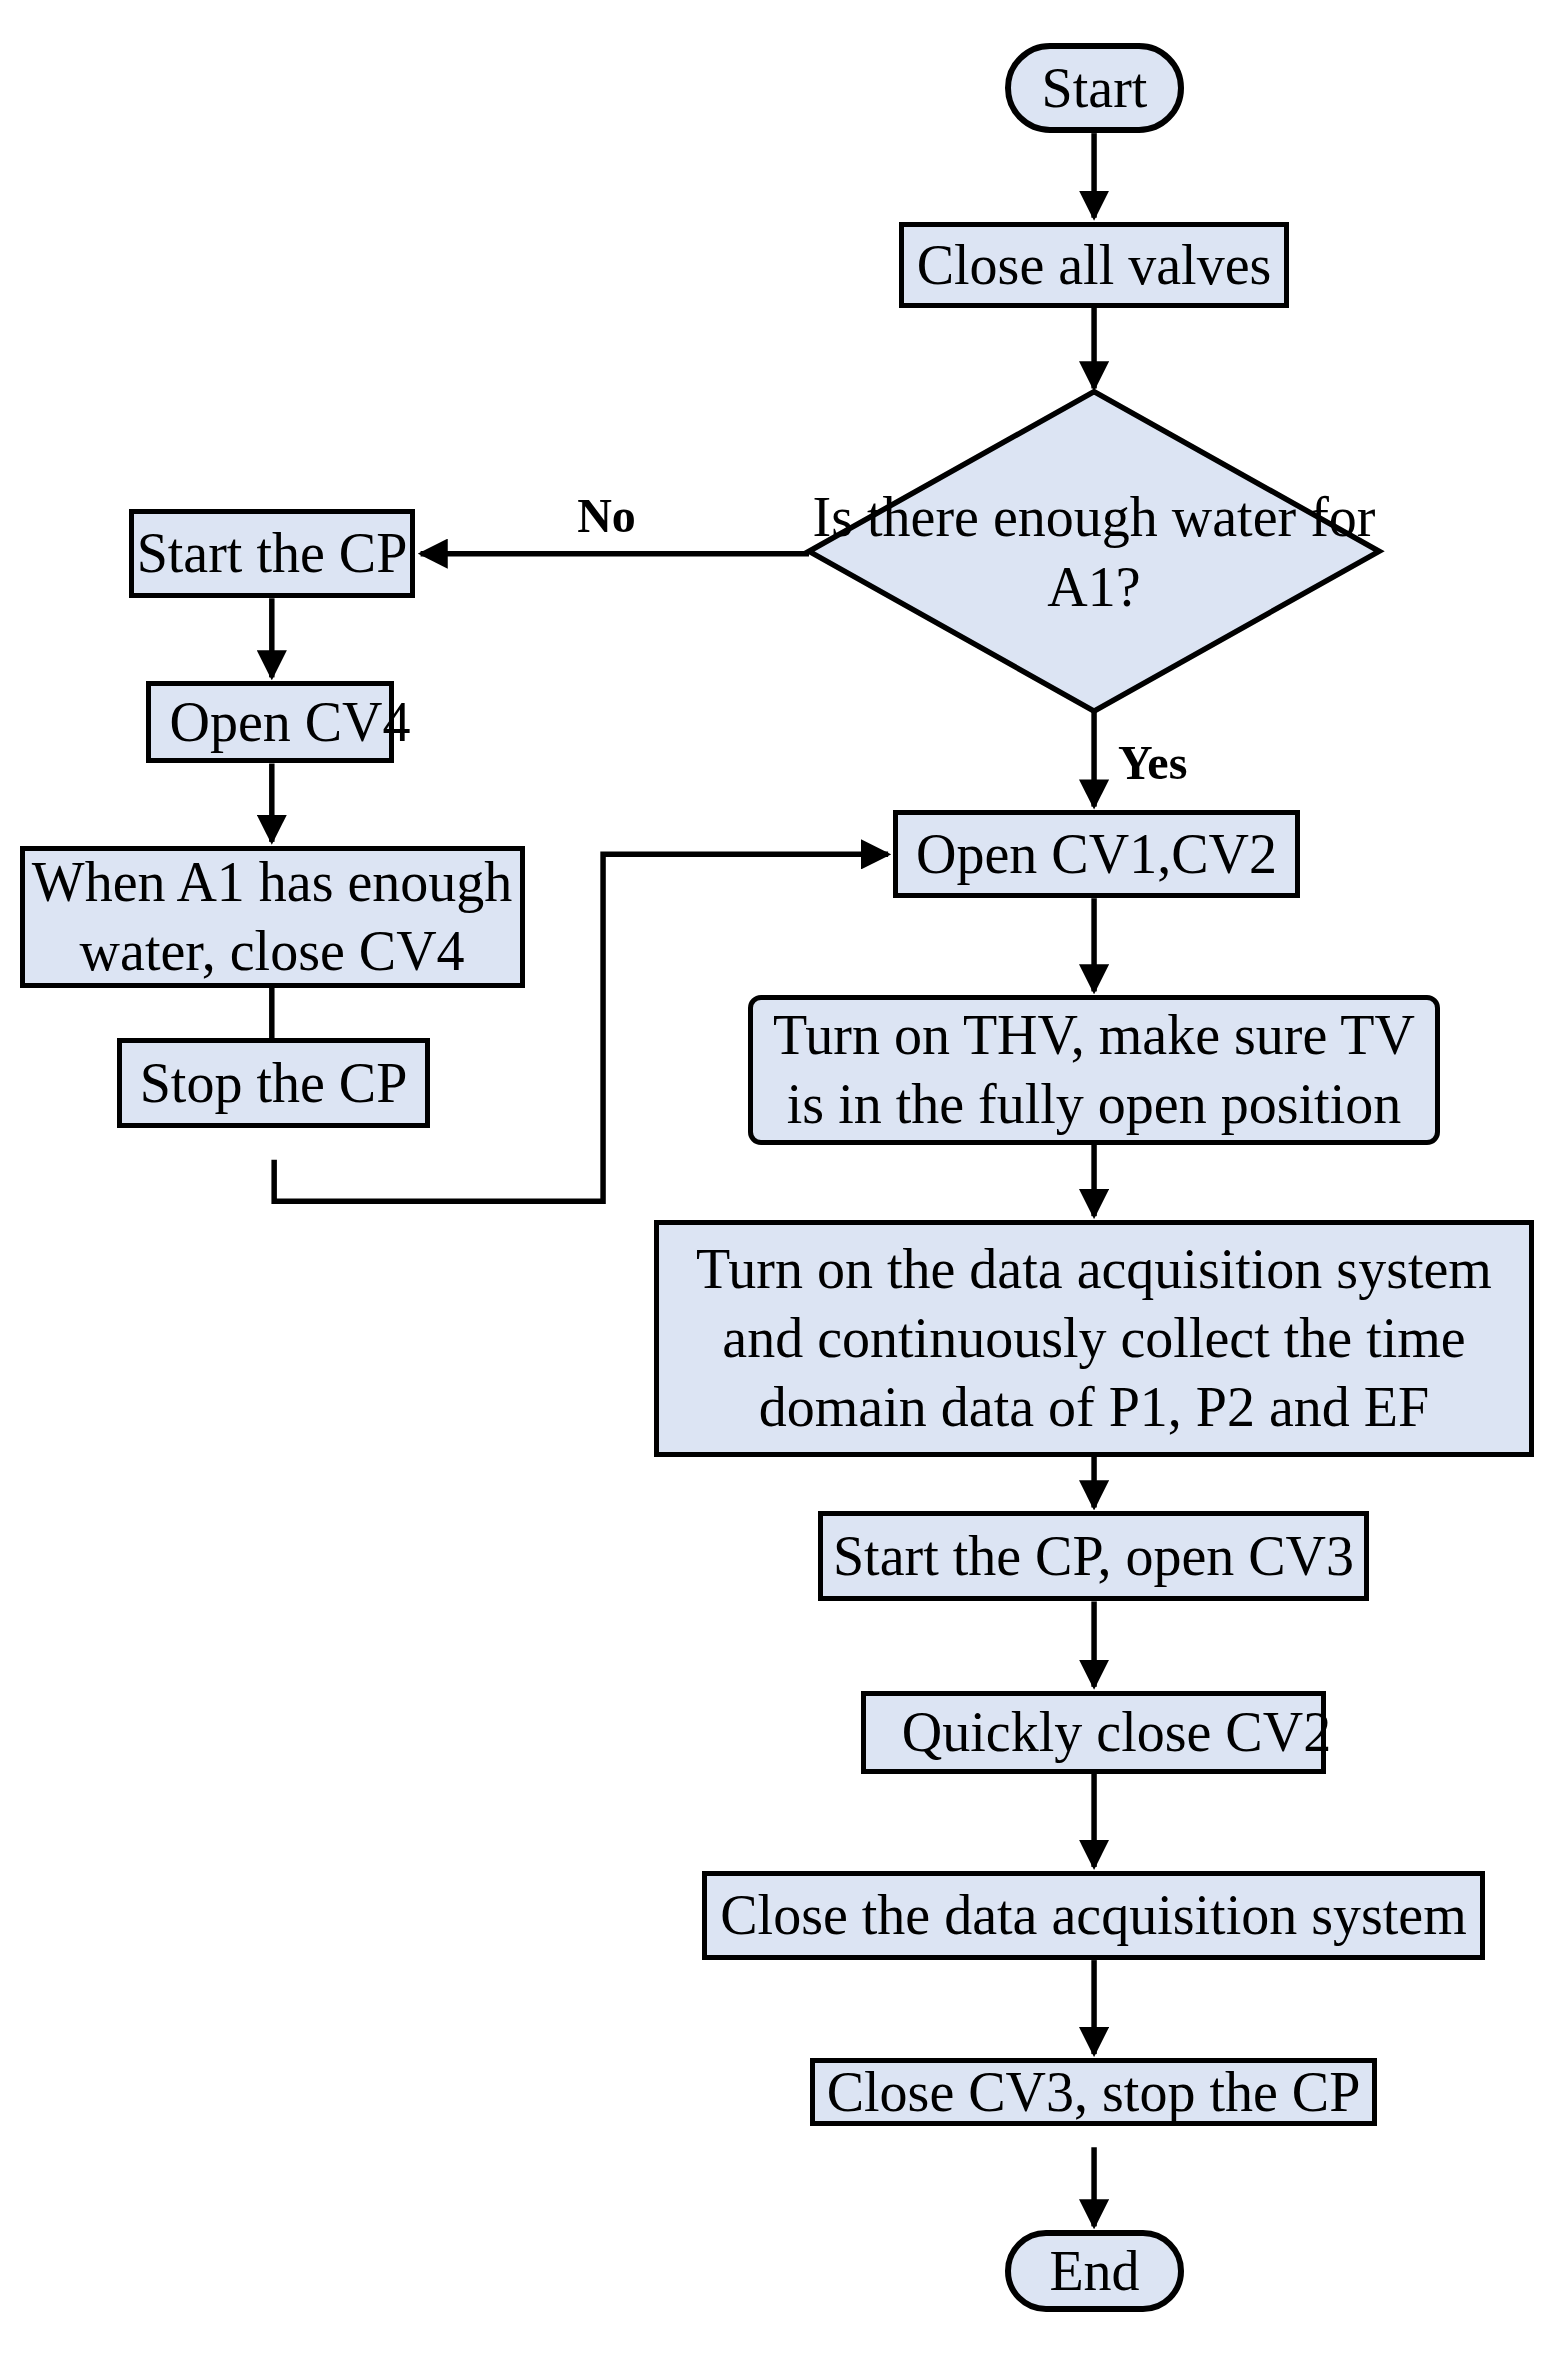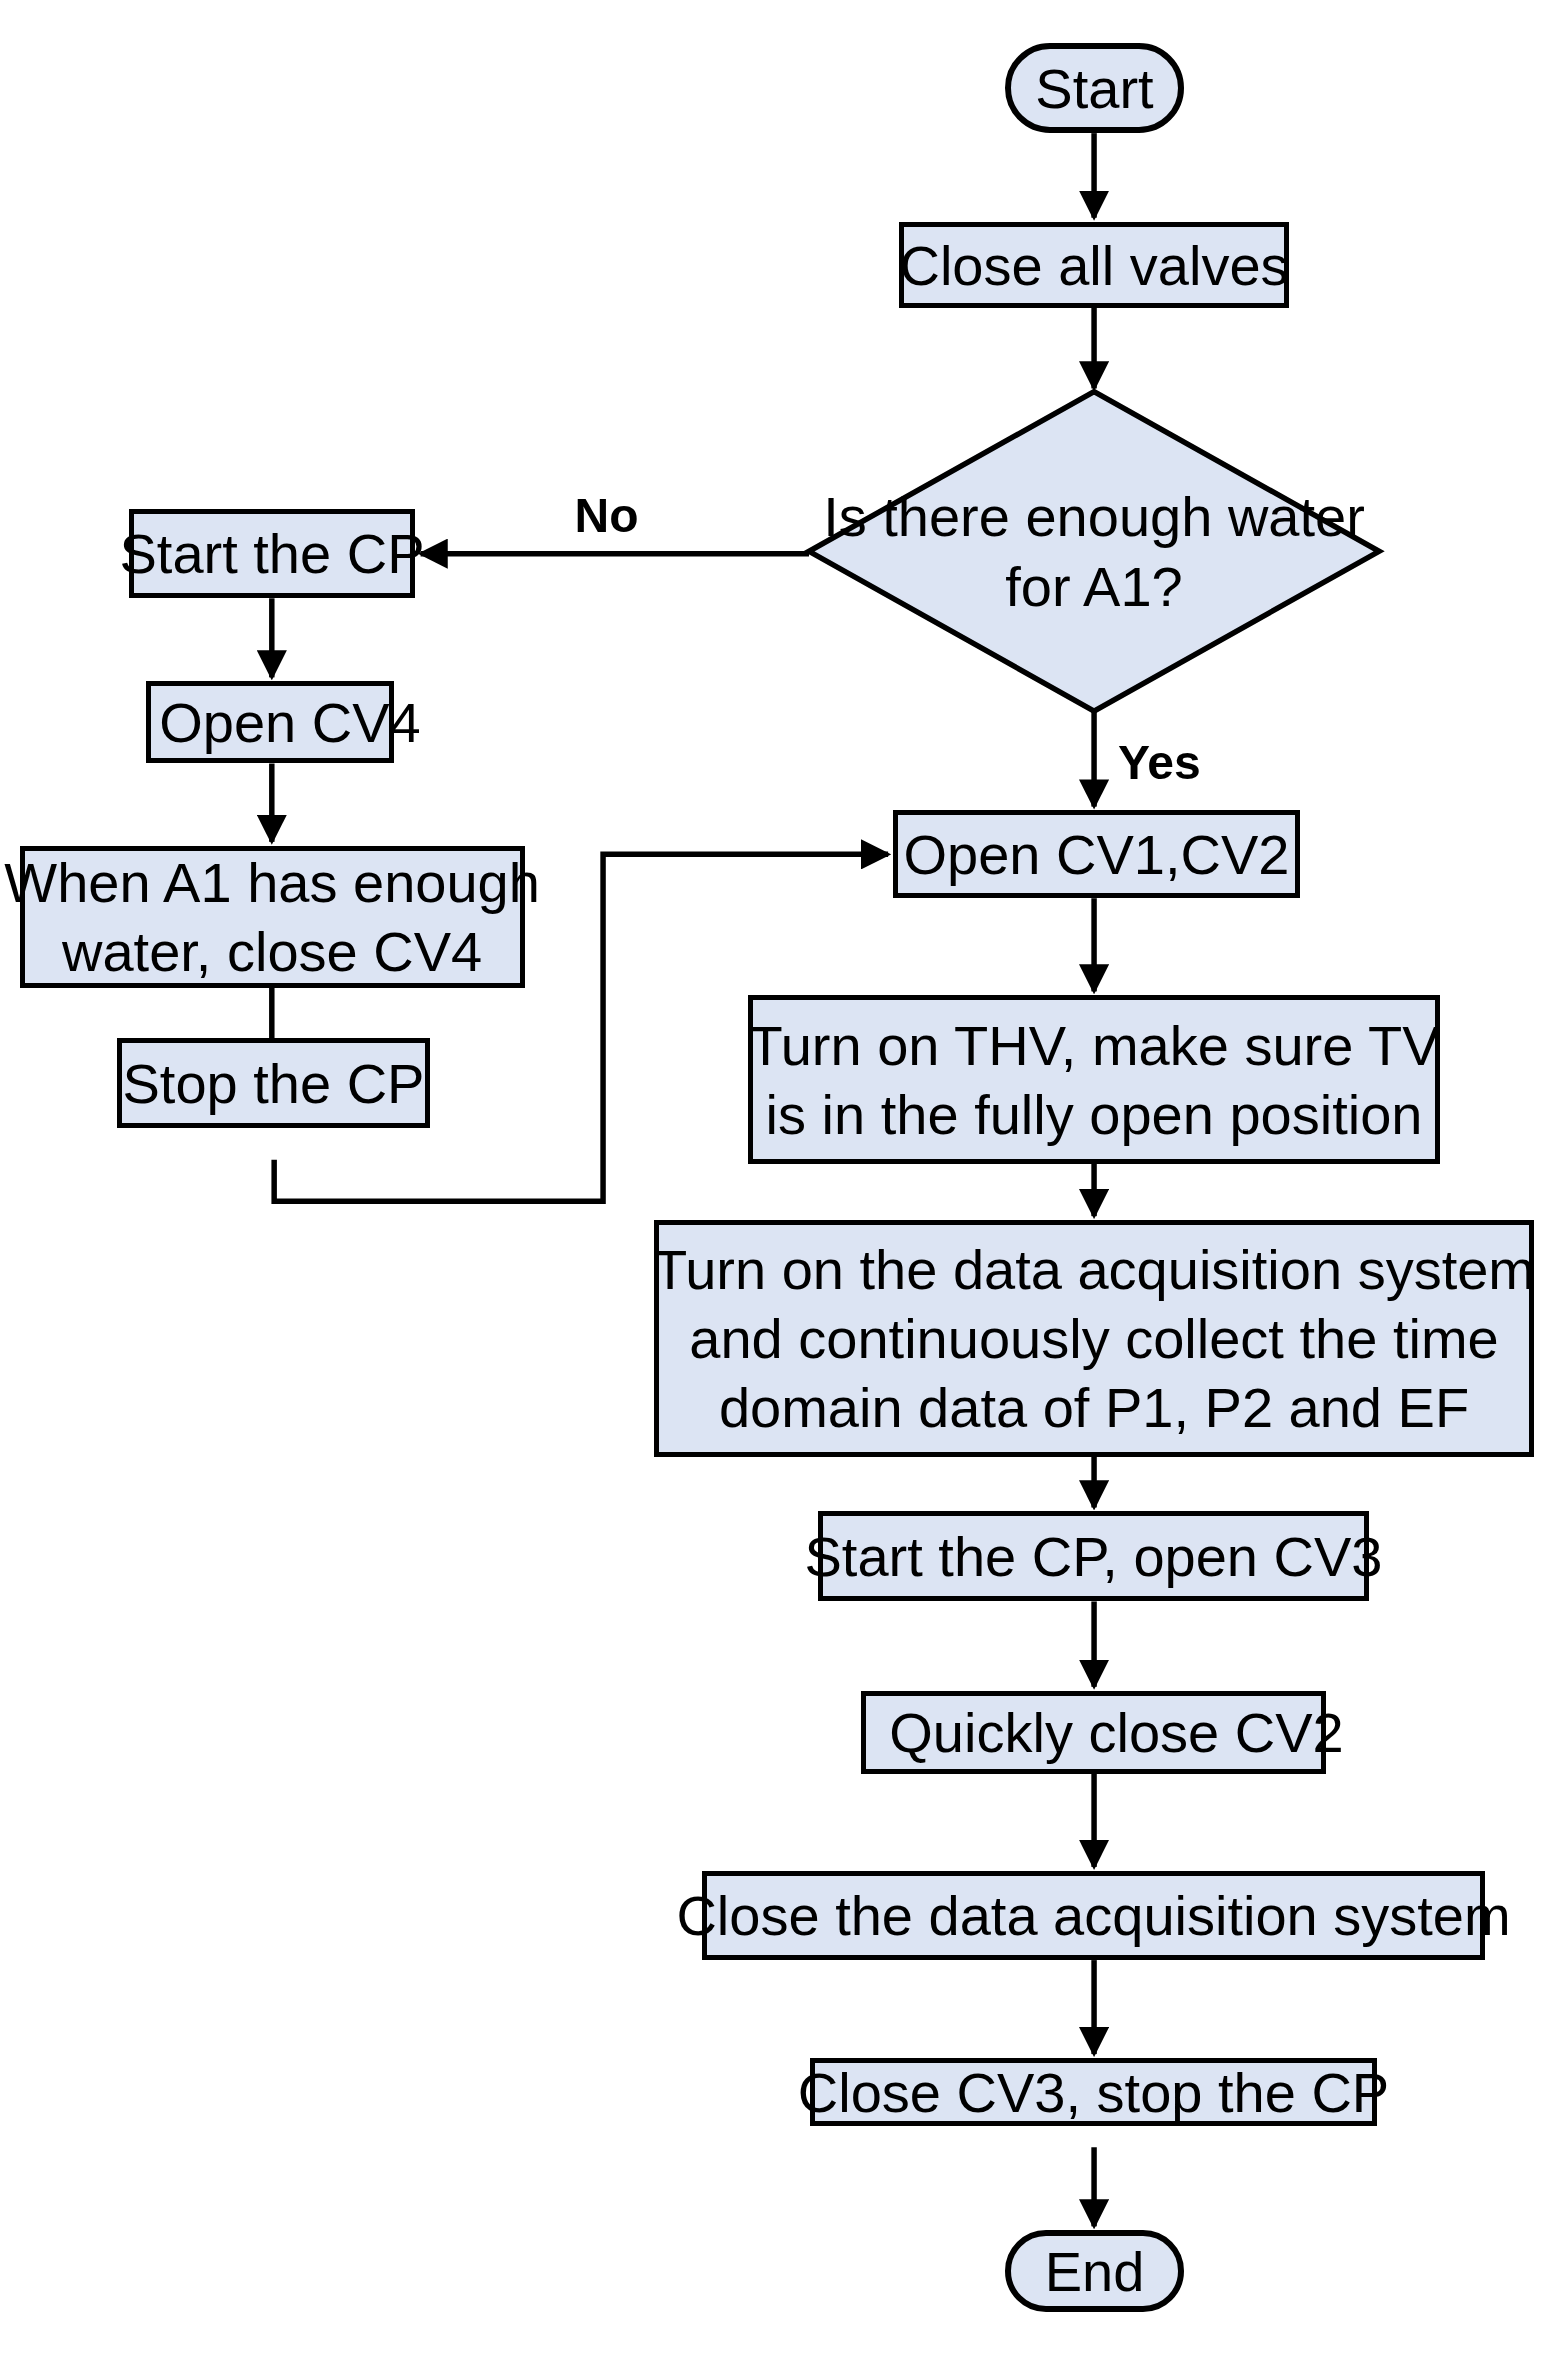--- a/index.html
+++ b/index.html
@@ -1,21 +1,21 @@
 <!DOCTYPE html>
 <html style="font-size:12.5px"><head>
 <meta charset="utf-8">
 <style>
   html, body { margin: 0; padding: 0; background: #ffffff; }
   #canvas {
     position: relative;
     width: 1564px;
     height: 2354px;
     background: #ffffff;
-    font-family: Liberation Sans, sans-serif;
+    font-family: Liberation Serif, serif;
     color: #000000;
     overflow: hidden;
   }
   #connectors {
     position: absolute;
     left: 0; top: 0;
     width: 1564px; height: 2354px;
   }
   .node {
     position: absolute;
@@ -114,21 +114,21 @@
   </div>
 
   <div class="node" style="left:117px; top:1038px; width:313px; height:90px;">
     <span class="lbl">Stop the CP</span>
   </div>
 
   <div class="node" style="left:893px; top:810px; width:407px; height:88px;">
     <span class="lbl">Open CV1,CV2</span>
   </div>
 
-  <div class="node" style="left:748px; top:995px; width:692px; height:169px;">
+  <div class="node" style="left:748px; top:995px; width:692px; height:150px;border-radius:13px;">
     <span class="lbl">Turn on THV, make sure TV
 is in the fully open position</span>
   </div>
 
   <div class="node" style="left:654px; top:1220px; width:880px; height:237px;">
     <span class="lbl">Turn on the data acquisition system
 and continuously collect the time
 domain data of P1, P2 and EF</span>
   </div>
 

